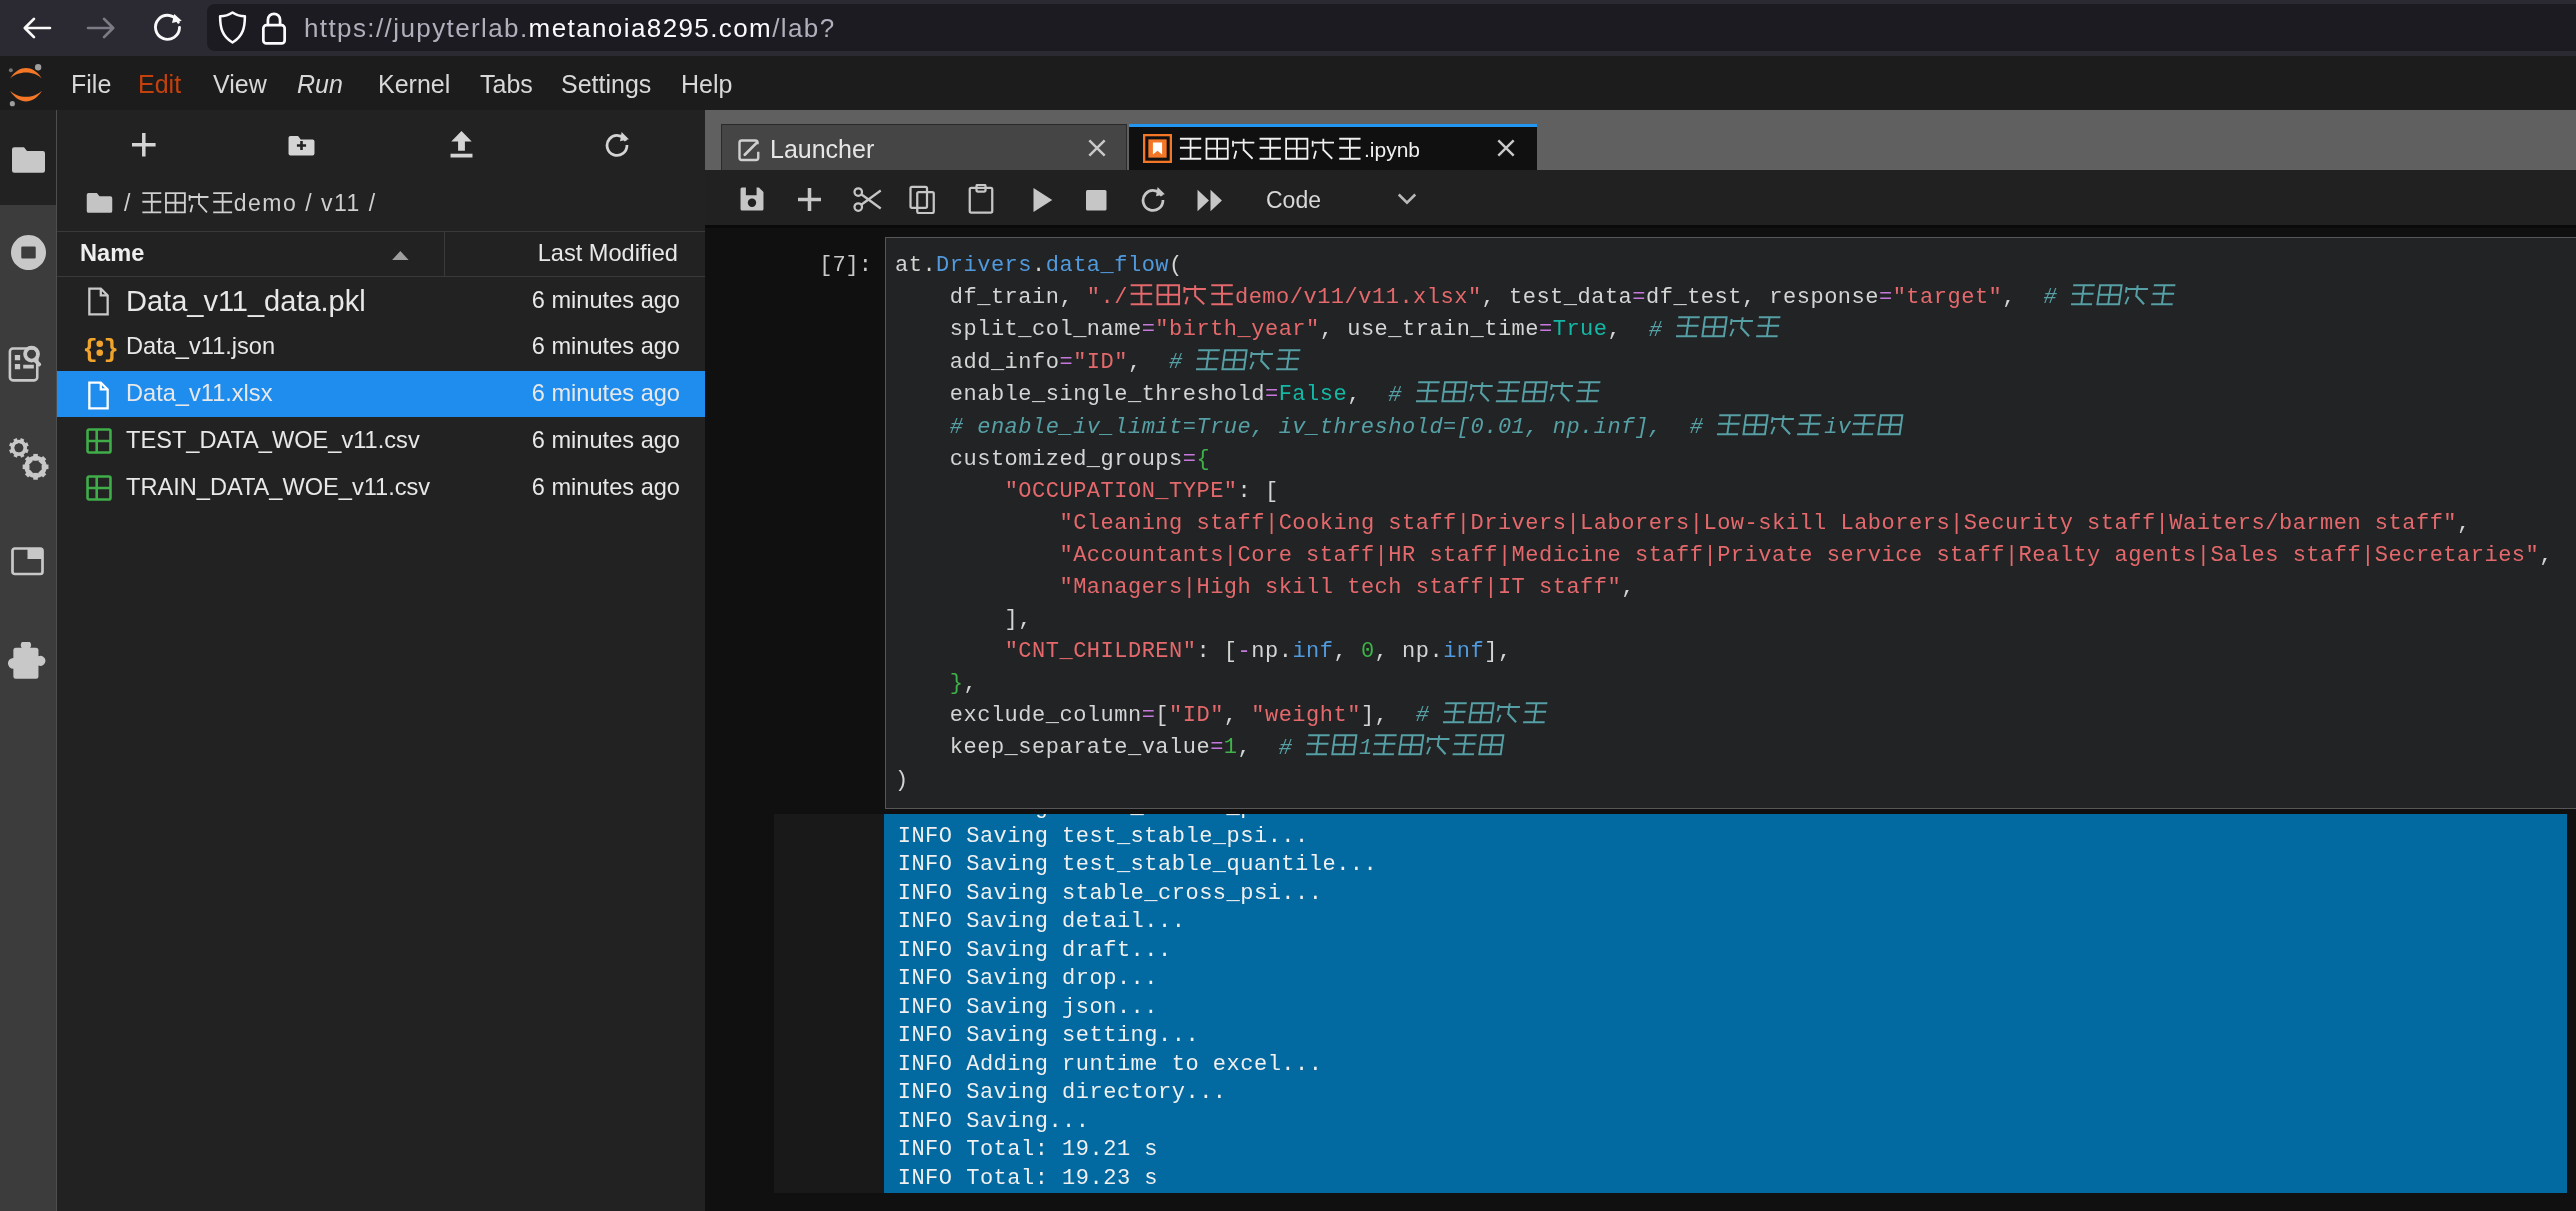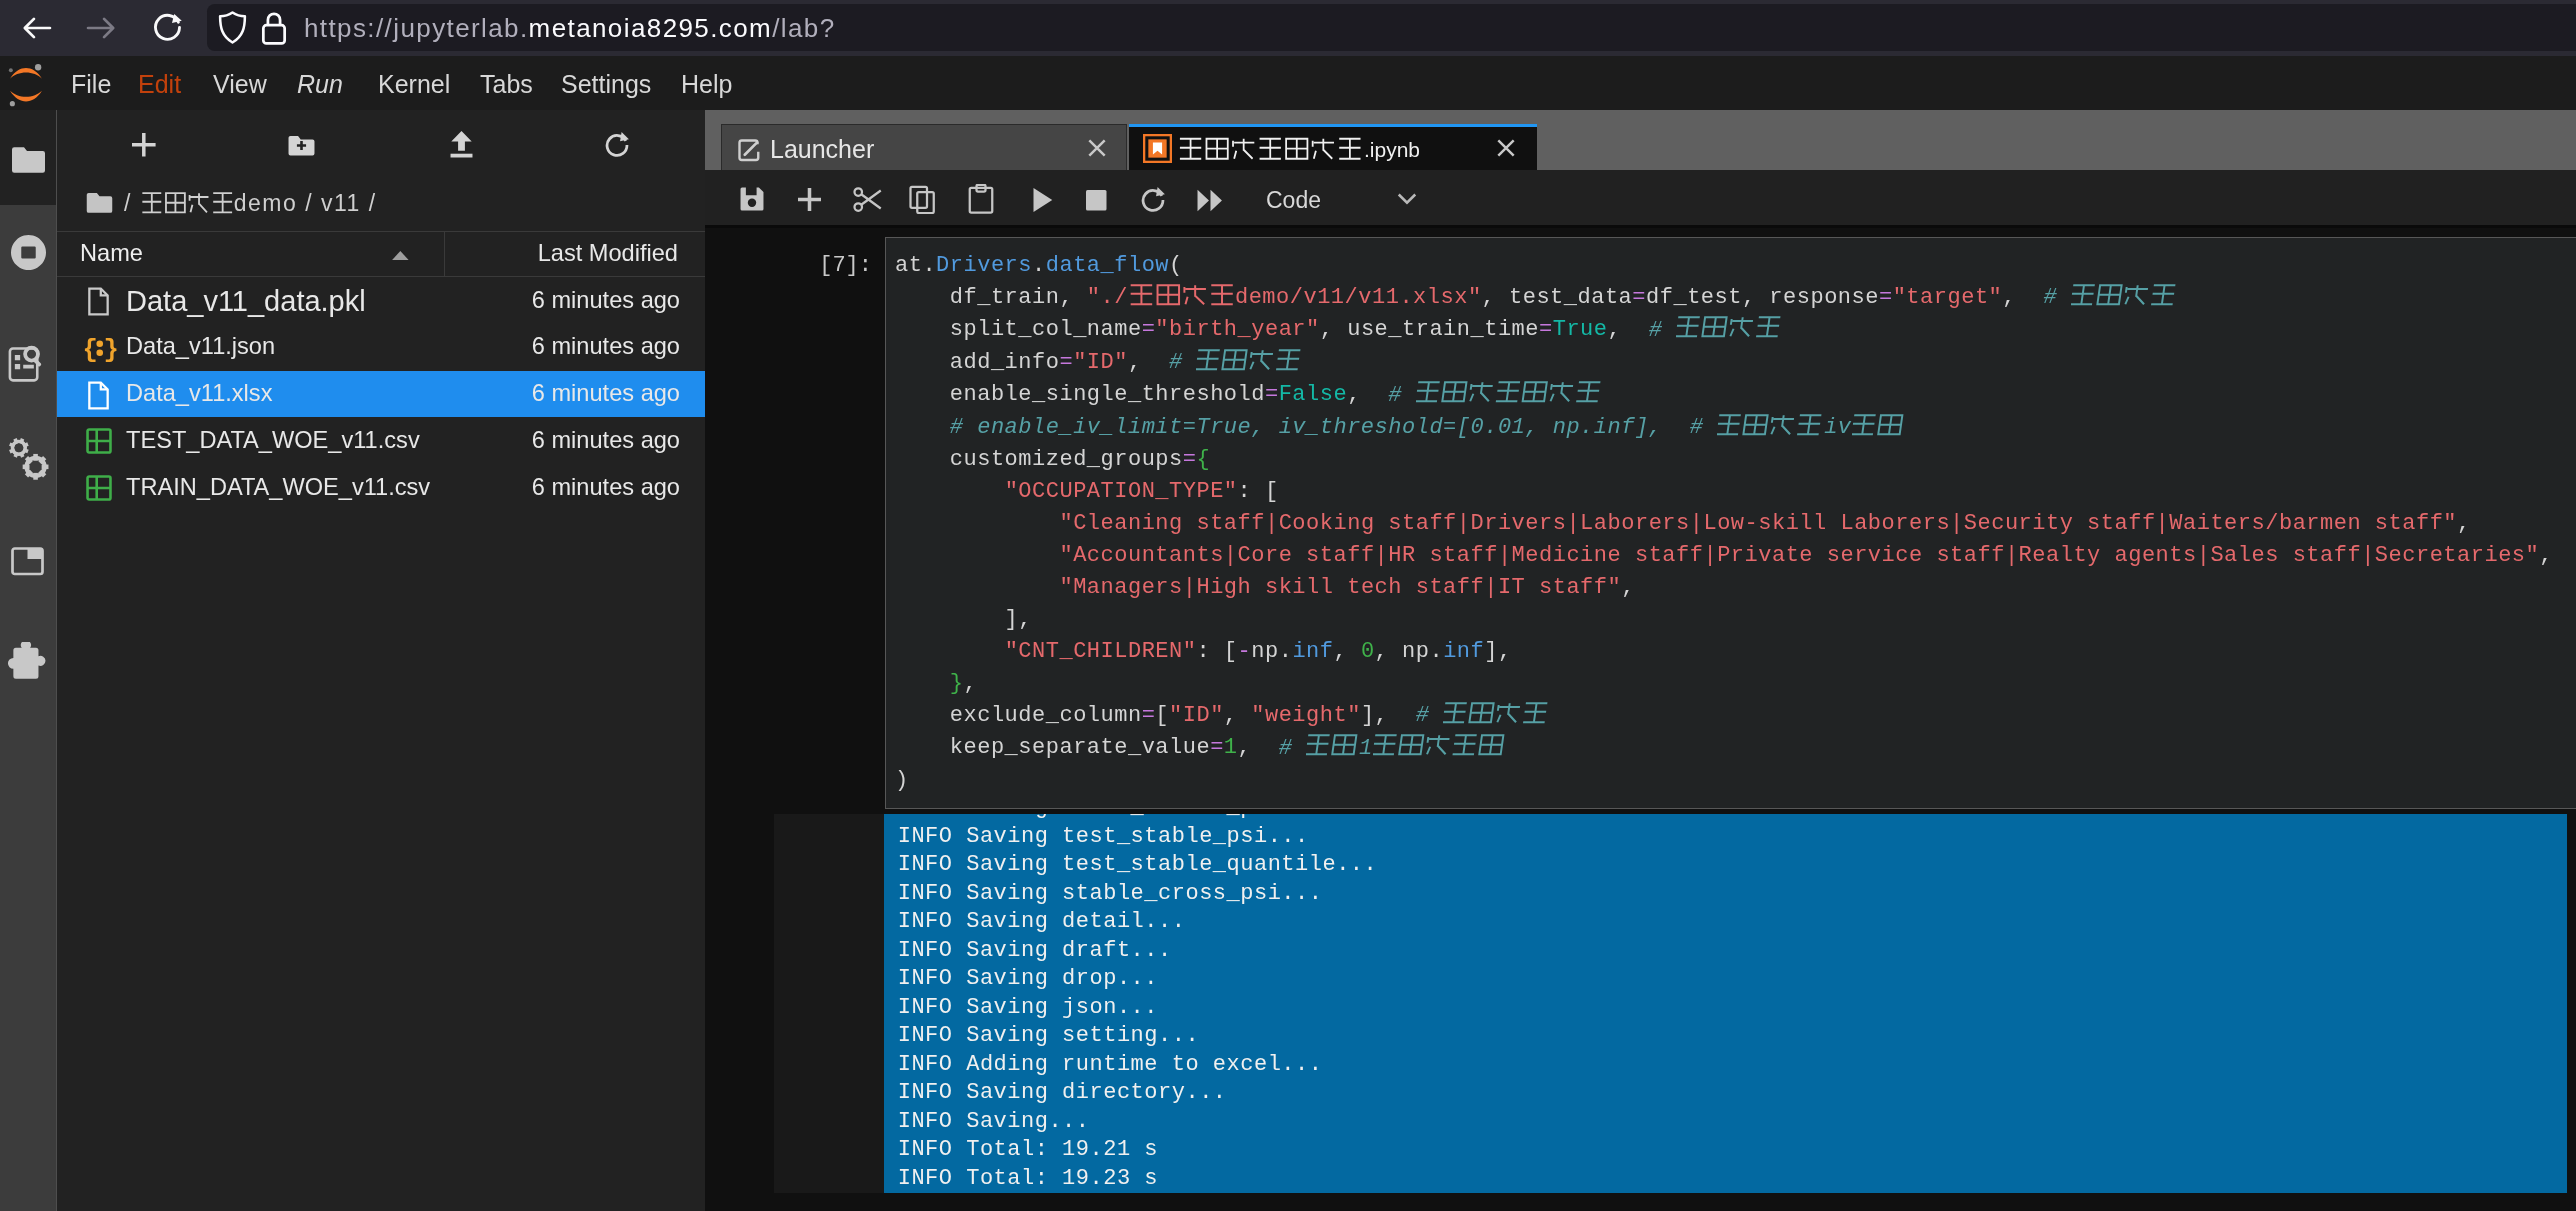--- a/index.html
+++ b/index.html
@@ -343,21 +343,21 @@
 <div class="t " style="left:561px;top:84px;font-size:25px;color:#d8d8d8;">Settings</div>
 <div class="t " style="left:681px;top:84px;font-size:25px;color:#d8d8d8;">Help</div>
 <div class="t" style="left:124px;top:203px;font-size:23px;color:#cfcfcf;letter-spacing:1.5px">/ <svg class="cj" style="width:94px;height:26px;vertical-align:-5.3px" viewBox="0 0 123.4 34">
       <g fill="none" stroke="currentColor" stroke-width="2.4">
         <path d="M3.1 4.1 H27.9 M3.1 15.4 H27.9 M3.1 29.2 H27.9 M15.5 4.1 V29.2"></path>
         <path d="M34.1 4.1 H58.9 V29.2 H34.1 Z M34.1 16.7 H58.9 M46.5 4.1 V29.2"></path>
         <path d="M66.3 9.1 H89.9 M77.5 4.1 V19.2 M68.8 19.2 L66.3 29.2 M77.5 17.9 L87.9 29.2 M65.1 14.1 V6.6"></path>
         <path d="M96.1 4.1 H120.9 M96.1 15.4 H120.9 M96.1 29.2 H120.9 M108.5 4.1 V29.2"></path>
       </g>
     </svg>demo / v11 /</div>
-<div class="t " style="left:80px;top:254px;font-size:23.6px;color:#eeeeee;font-weight:normal">Name</div>
+<div class="t " style="left:80px;top:254px;font-size:23.6px;color:#eeeeee;font-weight:bold">Name</div>
 <div class="t " style="right:1898px;top:254px;font-size:23.6px;color:#e8e8e8;">Last Modified</div>
 <div class="t " style="left:126px;top:301px;font-size:29px;color:#e8e8e8;">Data_v11_data.pkl</div>
 <div class="t " style="right:1896px;top:301px;font-size:23.6px;color:#e8e8e8;">6 minutes ago</div>
 <div class="t " style="left:126px;top:347px;font-size:23.6px;color:#e8e8e8;">Data_v11.json</div>
 <div class="t " style="right:1896px;top:347px;font-size:23.6px;color:#e8e8e8;">6 minutes ago</div>
 <div class="t " style="left:126px;top:394px;font-size:23.6px;color:#e8e8e8;">Data_v11.xlsx</div>
 <div class="t " style="right:1896px;top:394px;font-size:23.6px;color:#e8e8e8;">6 minutes ago</div>
 <div class="t " style="left:126px;top:441px;font-size:23.6px;color:#e8e8e8;">TEST_DATA_WOE_v11.csv</div>
 <div class="t " style="right:1896px;top:441px;font-size:23.6px;color:#e8e8e8;">6 minutes ago</div>
 <div class="t " style="left:126px;top:488px;font-size:23.6px;color:#e8e8e8;">TRAIN_DATA_WOE_v11.csv</div>

